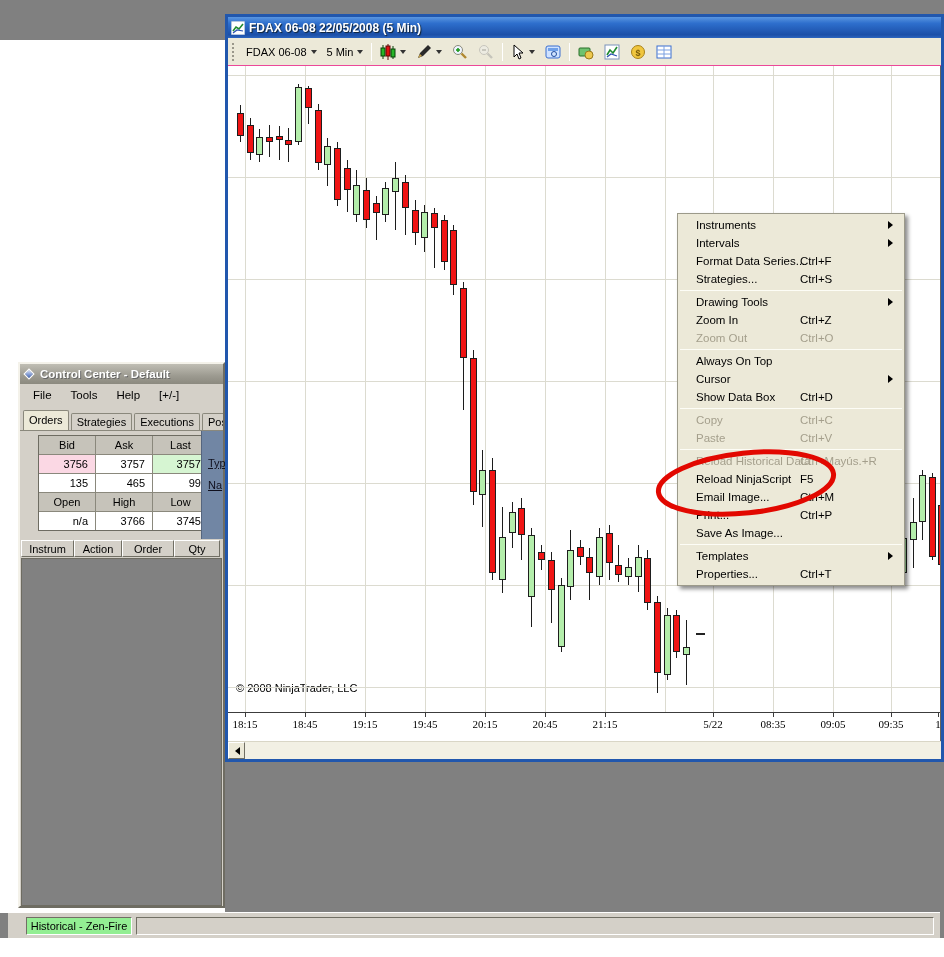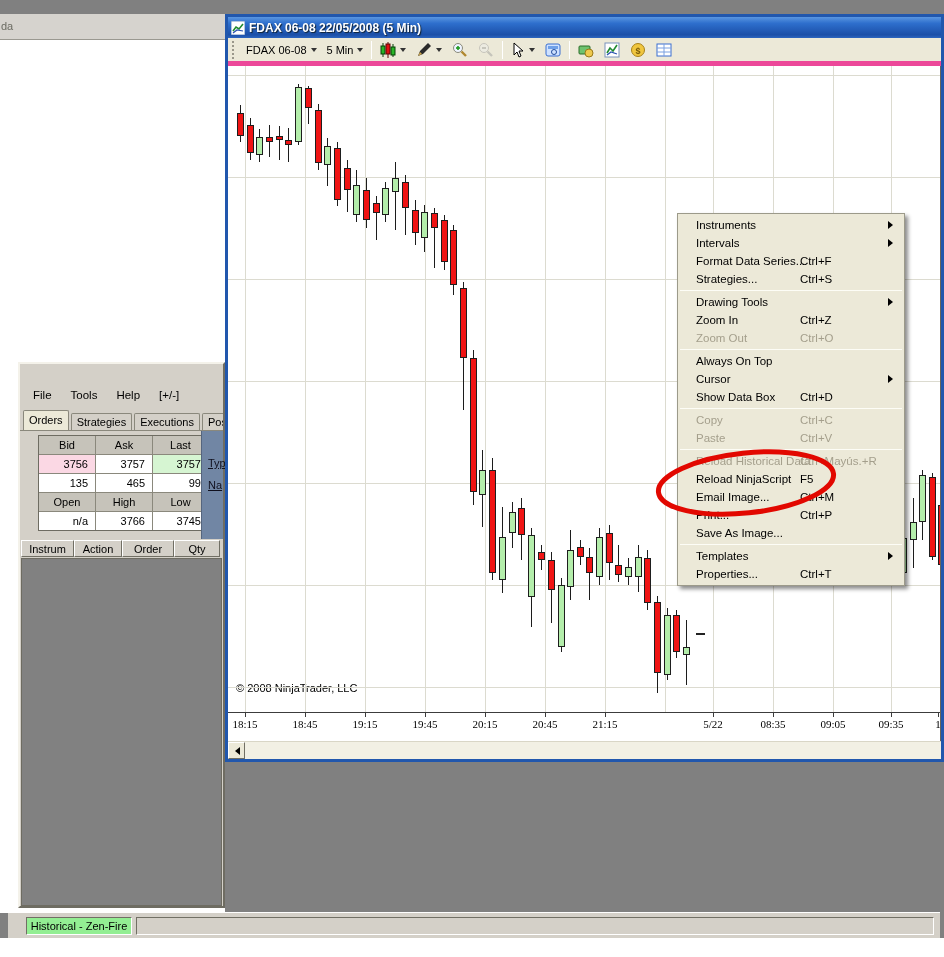--- a/index.html
+++ b/index.html
@@ -15,21 +15,21 @@
 
   
   .chart-win{position:absolute;left:225px;top:14px;width:719px;height:748px;
     border:3px solid #2157ad;background:#ece9d8;z-index:10;}
   .chart-titlebar{position:absolute;left:0;top:0;width:713px;height:21px;
     background:linear-gradient(180deg,#5a96e0 0%,#2e6fcd 30%,#1b4fa8 85%,#2d66c0 100%);
     display:flex;align-items:center;color:#fff;font-size:12px;font-weight:bold;
     text-shadow:1px 1px 1px #123;}
   .chart-titlebar .t-icon{margin:0 4px 0 3px;display:flex;}
   .chart-toolbar{position:absolute;left:0;top:21px;width:713px;height:28px;background:#ece9d8;
-    border-bottom:5px solid #ec4899;display:flex;align-items:center;padding-left:2px;}
+    border-bottom:1px solid #ec4899;display:flex;align-items:center;padding-left:2px;}
   .tb-handle{width:4px;height:18px;border-left:2px dotted #9a978a;margin:0 5px 0 2px;}
   .tb-btn{display:flex;align-items:center;gap:4px;height:22px;padding:0 5px;font-size:11px;color:#000;}
   .tb-sep{width:1px;height:18px;background:#b5b2a1;border-right:1px solid #fff;margin:0 3px;}
   .dd-arrow{width:0;height:0;border:3px solid transparent;border-top:4px solid #333;margin-top:4px;}
   .tb-icon{display:flex;align-items:center;}
   .chart-plot{position:absolute;left:0;top:49px;width:713px;height:675px;background:#fff;
     overflow:hidden;border-right:1px solid #66655c;}
   .gridv{position:absolute;top:0;width:1px;background:#dcdbd0;}
   .gridh{position:absolute;left:0;height:1px;background:#dcdbd0;}
   .wick{position:absolute;width:1px;background:#1c1c1c;}
@@ -95,26 +95,27 @@
   .status-badge{margin-left:18px;width:106px;height:18px;line-height:17px;text-align:center;
     font-size:11px;color:#000;border:1px solid;border-color:#716f64 #fff #fff #716f64;}
   .status-empty{margin-left:4px;flex:1;height:18px;border:1px solid;
     border-color:#716f64 #fff #fff #716f64;margin-right:6px;}
 </style>
 </head>
 <body>
 
 <div id="stage">
 
-  <div class="back-strip">
-    <span>da</span>
-  </div>
   <div class="back-white"></div>
 
   <div class="cc-win">
+    <div class="cc-titlebar">
+      <span class="cc-diamond"></span>
+      <span>Control Center - Default</span>
+    </div>
     <div class="cc-menubar" id="ccMenubar">
         <div class="cc-menu-item">File</div>
         <div class="cc-menu-item">Tools</div>
         <div class="cc-menu-item">Help</div>
         <div class="cc-menu-item">[+/-]</div>
       </div>
     <div class="cc-tabsrow" id="ccTabs">
         <div class="cc-tab active">Orders</div>
         <div class="cc-tab">Strategies</div>
         <div class="cc-tab">Executions</div>

